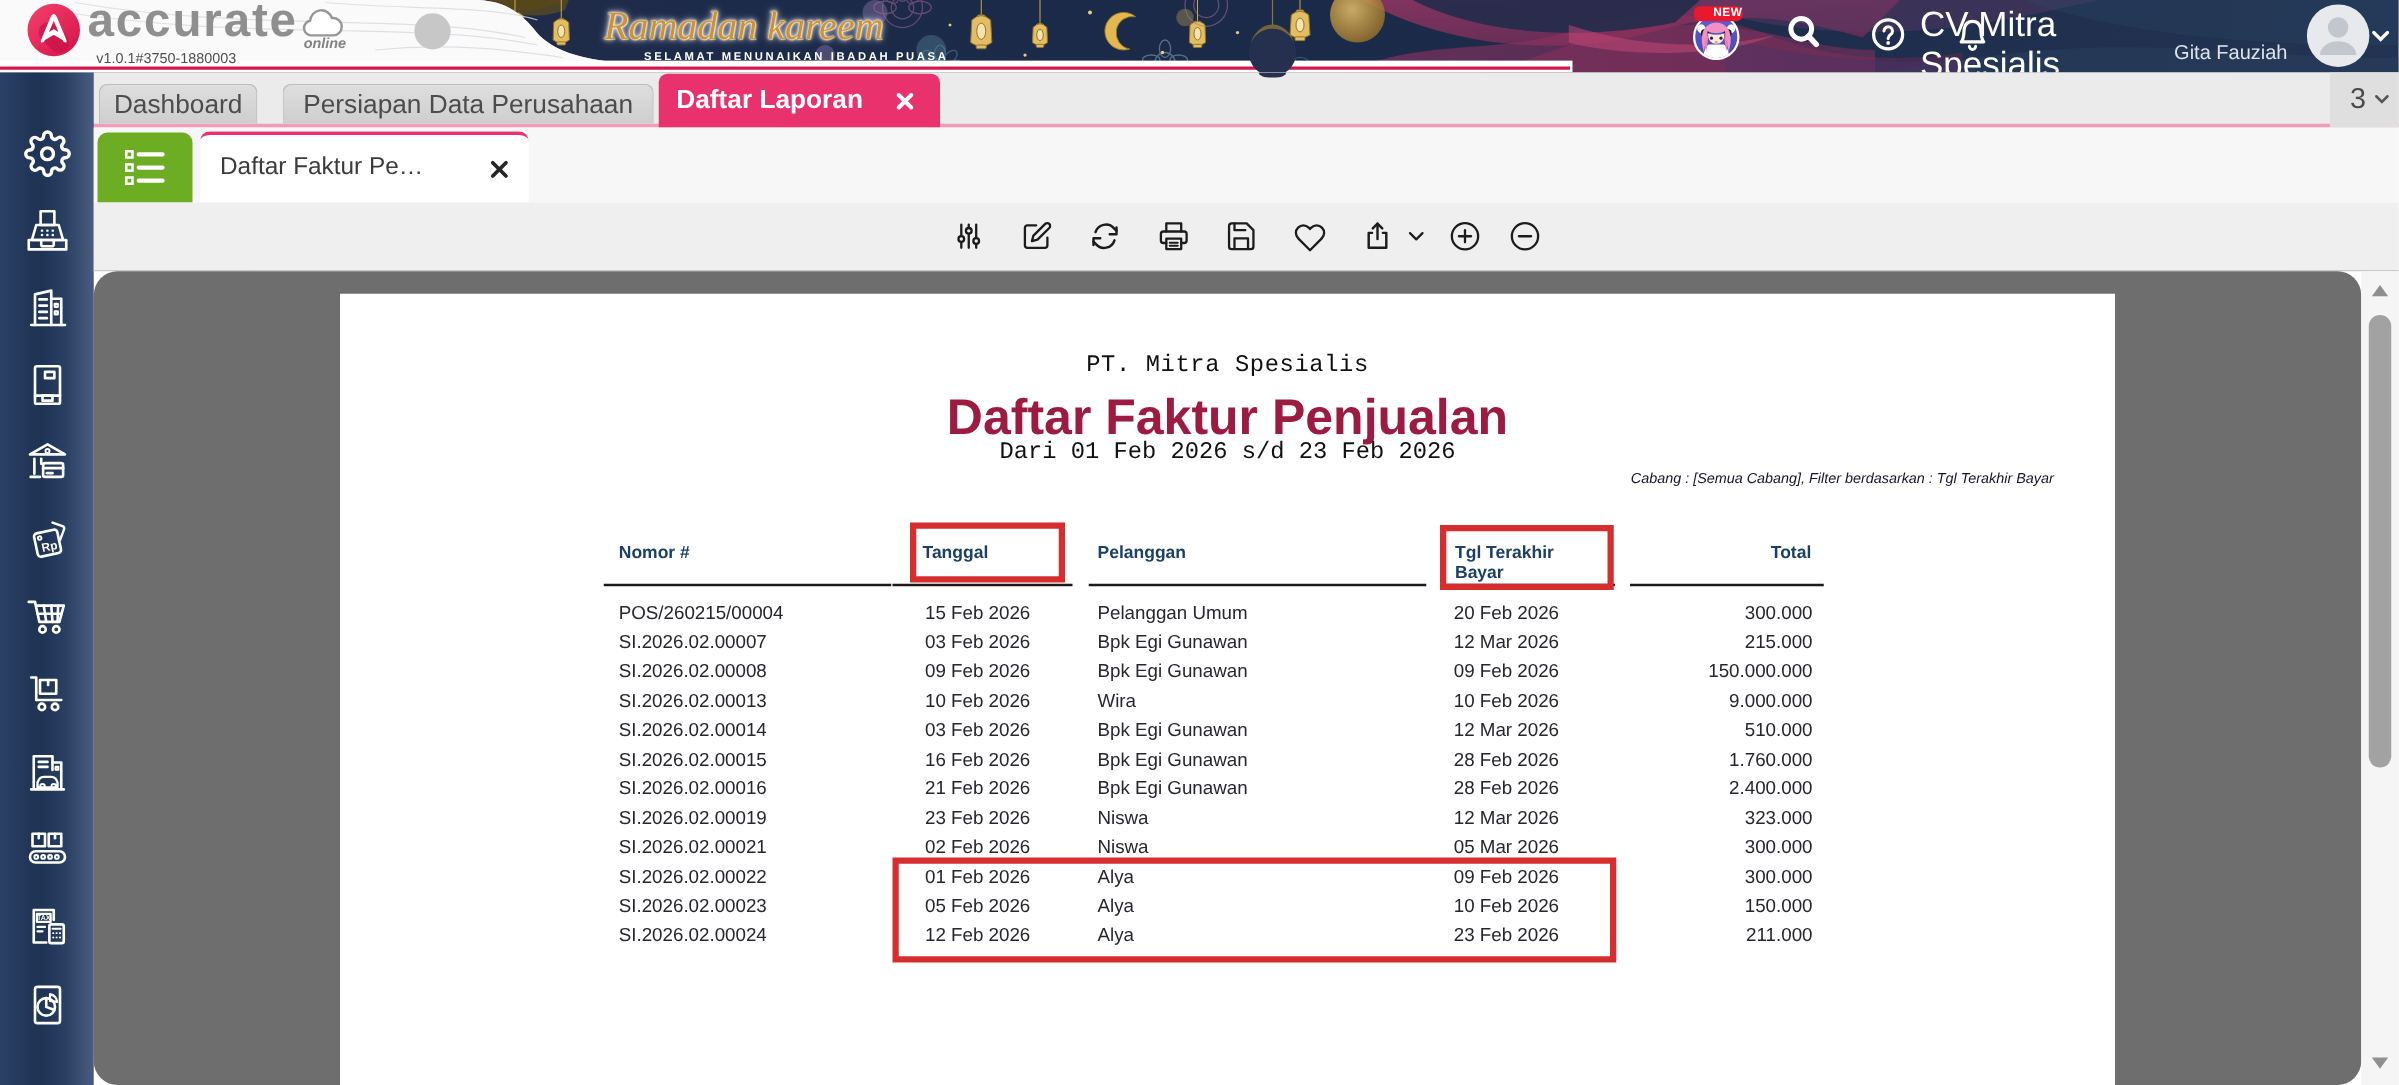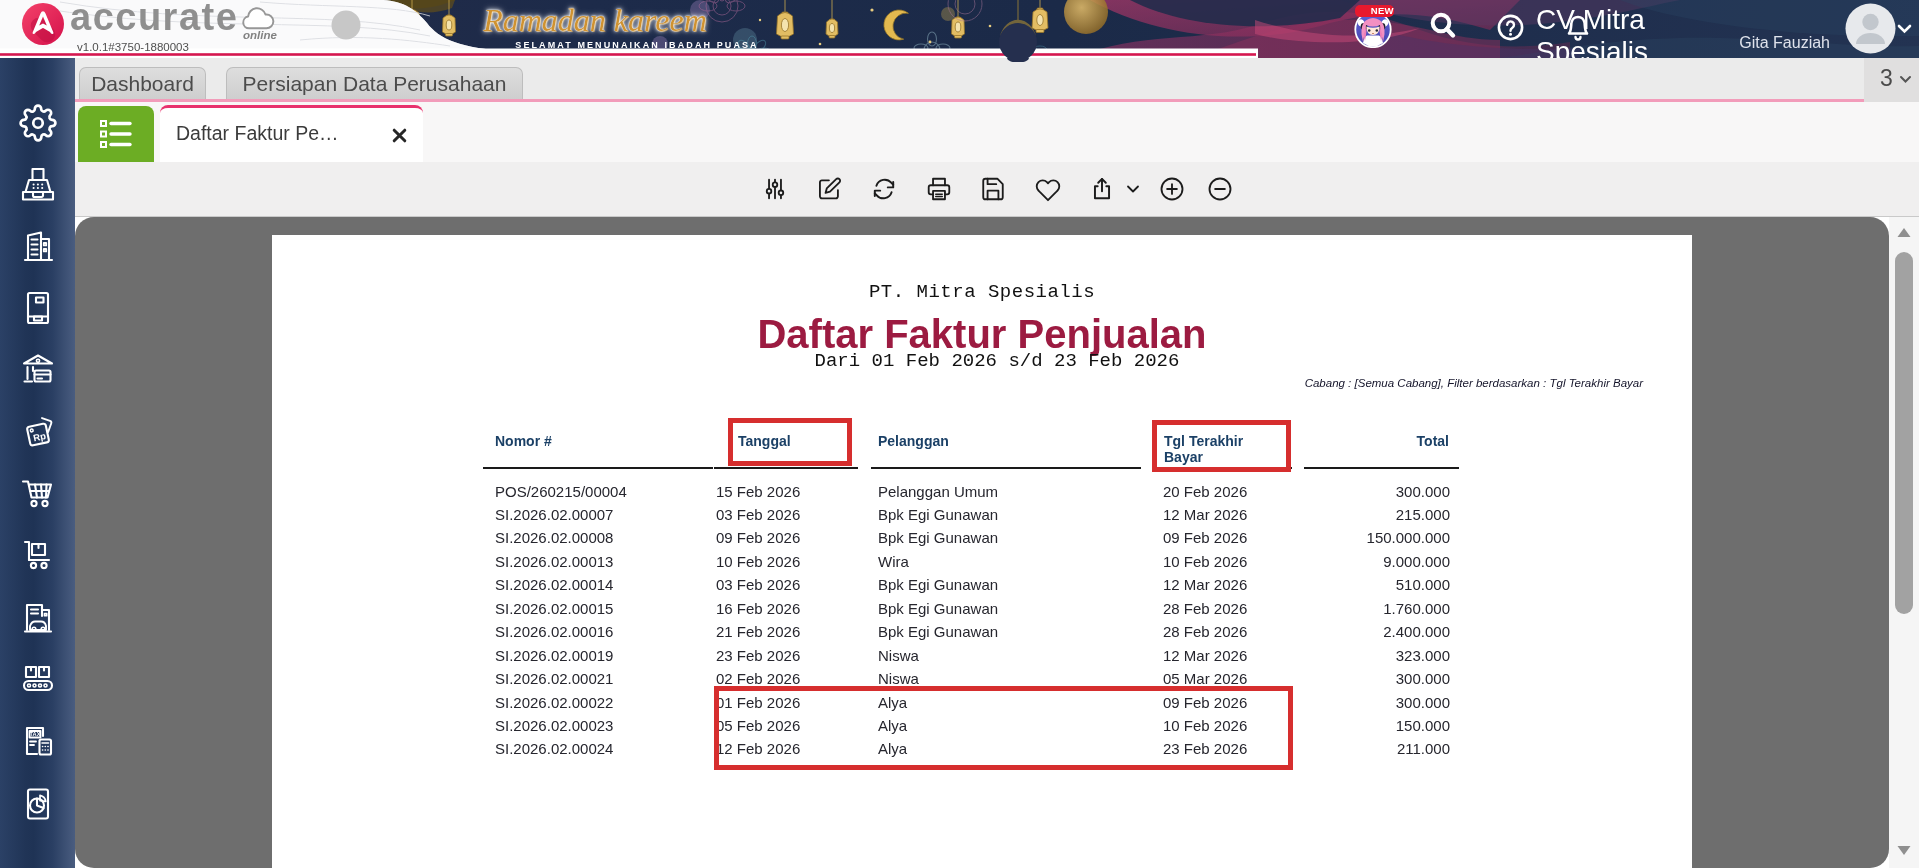--- a/index.html
+++ b/index.html
@@ -43,27 +43,27 @@
   
   #content { left:75px; top:217px; width:1814px; height:651px; background:#6e6e6e;border-radius:19px; }
   #page { position:absolute; left:197px; top:18px; width:1420px; height:633px; background:#fff; color:#26262e; }
   #scroll { left:1889px; top:217px; width:30px; height:651px; background:#f5f5f5; }
   #sthumb { position:absolute; left:6px; top:35px; width:18px; height:362px; border-radius:9px; background:#a2a2a2; }
 
   
   .mono { font-family:"Liberation Mono",monospace; }
   #r-co { position:absolute; left:0; top:46px; width:1420px; text-align:center; font-size:19px; letter-spacing:.5px; color:#111; }
   #r-title { position:absolute; left:0; top:77px; width:1420px; text-align:center; font-size:40px; font-weight:bold; color:#9c1b41; }
-  #r-range { position:absolute; left:15px; top:115px; width:1420px; text-align:center; font-size:19px; color:#111; }
+  #r-range { position:absolute; left:0; top:115px; width:1420px; text-align:center; font-size:19px; color:#111; }
   #r-note { position:absolute; right:49px; top:142px; font-size:11.5px; font-style:italic; color:#14142a; }
   .th { position:absolute; font-weight:bold; font-size:14px; color:#1b4066; }
   .ul { position:absolute; height:1.6px; background:#1a1a1a; top:232px; }
   .row { position:absolute; left:0; width:1420px; height:23.45px; font-size:15px; }
   .row span { position:absolute; top:50%; transform:translateY(-50%); white-space:nowrap; }
-  .c1 { left:223px; } .c2 { left:444px; } .c3 { left:606px; } .c4 { left:891px; }
+  .c1 { left:223px; } .c2 { left:468px; } .c3 { left:606px; } .c4 { left:891px; }
   .c5 { right:242px; text-align:right; }
   .redbox { position:absolute; border:5px solid #d62e2e; }
 </style>
 </head>
 <body>
 <div id="stage">
 
   <div id="header" class="abs">
     <svg class="abs" style="left:0;top:0;" width="1919" height="58" viewBox="0 0 1919 58">
       <defs>
@@ -286,20 +286,25 @@
     </svg>
   </div>
 
   <div id="tabrow" class="abs">
     <svg class="abs" style="left:1007px;top:0;" width="22" height="4" viewBox="0 0 22 4">
       <path d="M0,0 A11 4.5 0 0 0 22,0 Z" fill="#252f4e"></path>
     </svg>
     <div id="tabrow-pink" class="abs"></div>
     <div class="tab" style="left:79px; width:127px;">Dashboard</div>
     <div class="tab" style="left:226px; width:297px;">Persiapan Data Perusahaan</div>
+    <div id="tab-active">Daftar Laporan
+      <svg style="position:absolute;left:190px;top:15px;" width="14" height="14" viewBox="0 0 14 14">
+        <path d="M2,2 L12,12 M12,2 L2,12" stroke="#fff" stroke-width="3.2" stroke-linecap="round"></path>
+      </svg>
+    </div>
     <div id="corner3">3
       <svg style="position:absolute;right:7px;top:17px;" width="13" height="9" viewBox="0 0 13 9">
         <path d="M2,2 L6.5,6.5 L11,2" stroke="#555" stroke-width="2" fill="none" stroke-linecap="round"></path>
       </svg>
     </div>
   </div>
 
   <div id="sidebar" class="abs">
 
     <svg class="sbi" style="top:64.5px;" width="38" height="38" viewBox="0 0 24 24" fill="none" stroke="#fff" stroke-width="1.7" stroke-linecap="round" stroke-linejoin="round">

